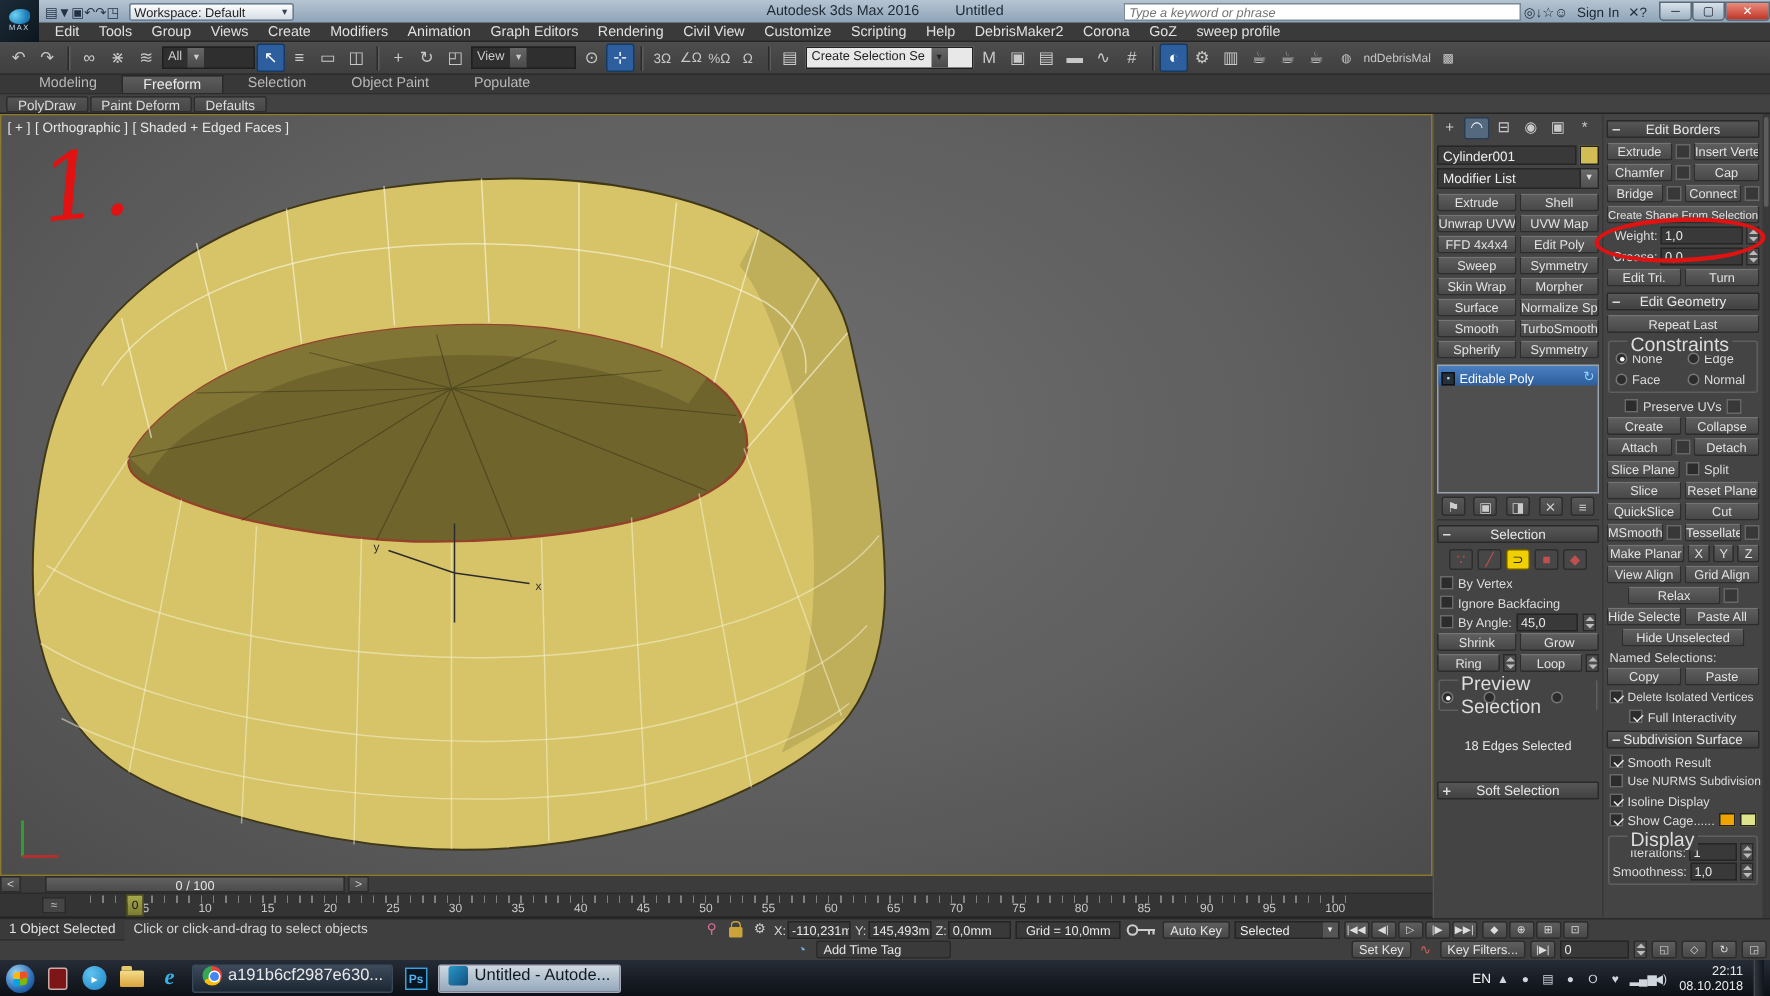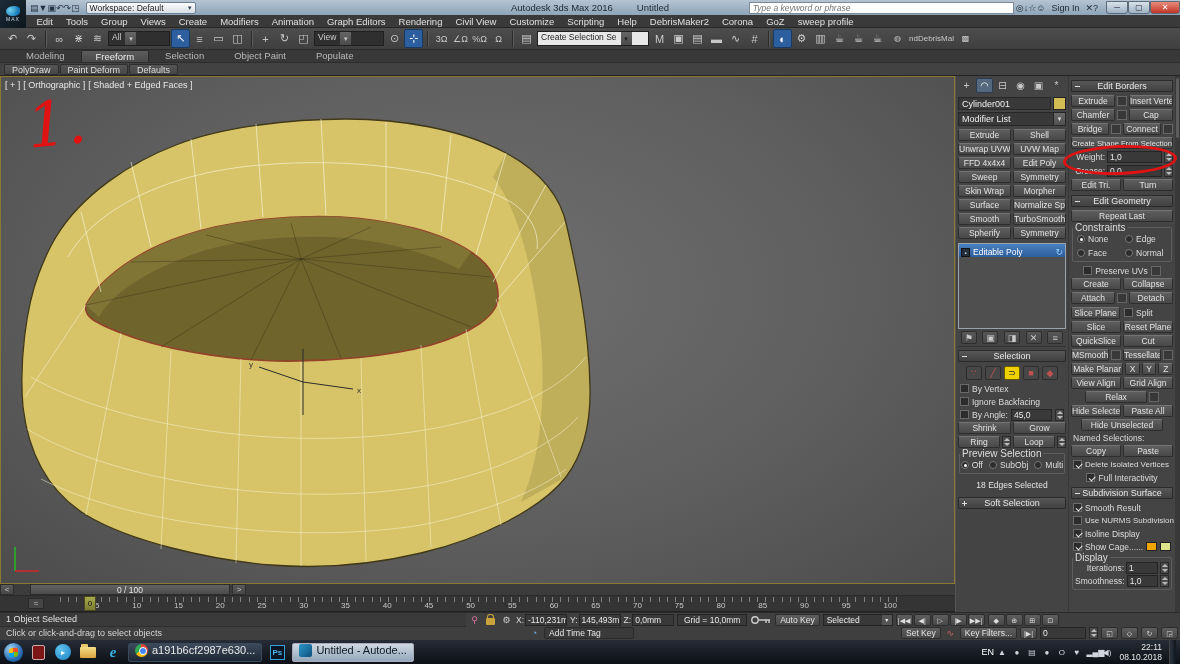--- a/index.html
+++ b/index.html
@@ -90,29 +90,29 @@
 .rd{width:8px;height:8px;border-radius:50%;background:#2c2c2c;border:1px solid #777;position:relative;flex:none}
 .rd[data-on="true"]:after{content:"";position:absolute;left:2px;top:2px;width:3px;height:3px;border-radius:50%;background:#fff}
 .f{background:#393939;border:1px solid #252525;color:#e8e8e8;font-size:8.5px;padding:0 2px;height:12px;line-height:11px;overflow:hidden;white-space:nowrap}
 .sp{width:9px;height:12px;background:#4c4c4c;border:1px solid #2a2a2a;position:relative;flex:none}
 .sp:before{content:"";position:absolute;left:1px;top:1px;border:3px solid transparent;border-bottom-color:#bbb;border-top-width:0}
 .sp:after{content:"";position:absolute;left:1px;bottom:1px;border:3px solid transparent;border-top-color:#bbb;border-bottom-width:0}
 .r{display:flex;gap:2px;margin:1px 0;align-items:center}
 .r .b{flex:1}
 .sqbox{width:10px;height:10px;background:#383838;border:1px solid #666;flex:none}
 .grp{border:1px solid #5e5e5e;border-radius:2px;margin:4px 1px 2px;padding:3px 2px 1px;position:relative}
-.glab{position:absolute;top:-6px;left:0;background:#444;padding:0 2px;font-size:10px;color:#ddd}
+.glab{position:absolute;top:-6px;left:12px;background:#444;padding:0 2px;font-size:13px;color:#ddd}
 .lab{font-size:8.5px;color:#ddd;white-space:nowrap}
-.statusline{text-align:center;font-size:8.5px;color:#e5e5e5;margin:4px 0}
+.statusline{text-align:center;font-size:8.5px;color:#e5e5e5;margin:16px 0}
 .cage-sw{width:11px;height:9px;border:1px solid #222;flex:none}
 
 .statusbar{height:28px;background:#3f3f3f;display:flex;position:relative;border-top:1px solid #2a2a2a}
 .listener{width:170px;height:100%;background:#e9d3d3;border-right:1px solid #222;display:flex;flex-direction:column;justify-content:flex-end}
 .listener .lline{height:13px;background:#fdfdfd;font-family:"DejaVu Sans Mono",monospace;font-size:9px;color:#2222cc;padding:0 2px;line-height:13px}
-.msgs{width:466px;display:flex;flex-direction:column}
+.msgs{width:466px;display:flex;flex-direction:row}
 .msgs .m1{height:14px;border-bottom:1px solid #2e2e2e;background:#3a3a3a;font-size:9px;color:#e2e2e2;padding:1px 6px}
 .msgs .m2{height:14px;font-size:9px;color:#d5d5d5;padding:1px 6px}
 .sctl{flex:1;display:flex;flex-direction:column}
 .srow{height:14px;display:flex;align-items:center;gap:3px;padding:0 2px}
 .sico{width:13px;text-align:center;font-size:9px;color:#ccc}
 .lockic{width:9px;height:7px;background:#caa23a;border-radius:1px;position:relative;margin:3px 2px 0}
 .lockic:before{content:"";position:absolute;left:1px;top:-4px;width:5px;height:4px;border:1.5px solid #caa23a;border-bottom:none;border-radius:3px 3px 0 0}
 .cfield{display:flex;align-items:center;gap:1px}
 .cfield .lab{font-size:8.5px}
 .cfield .f{width:42px}

